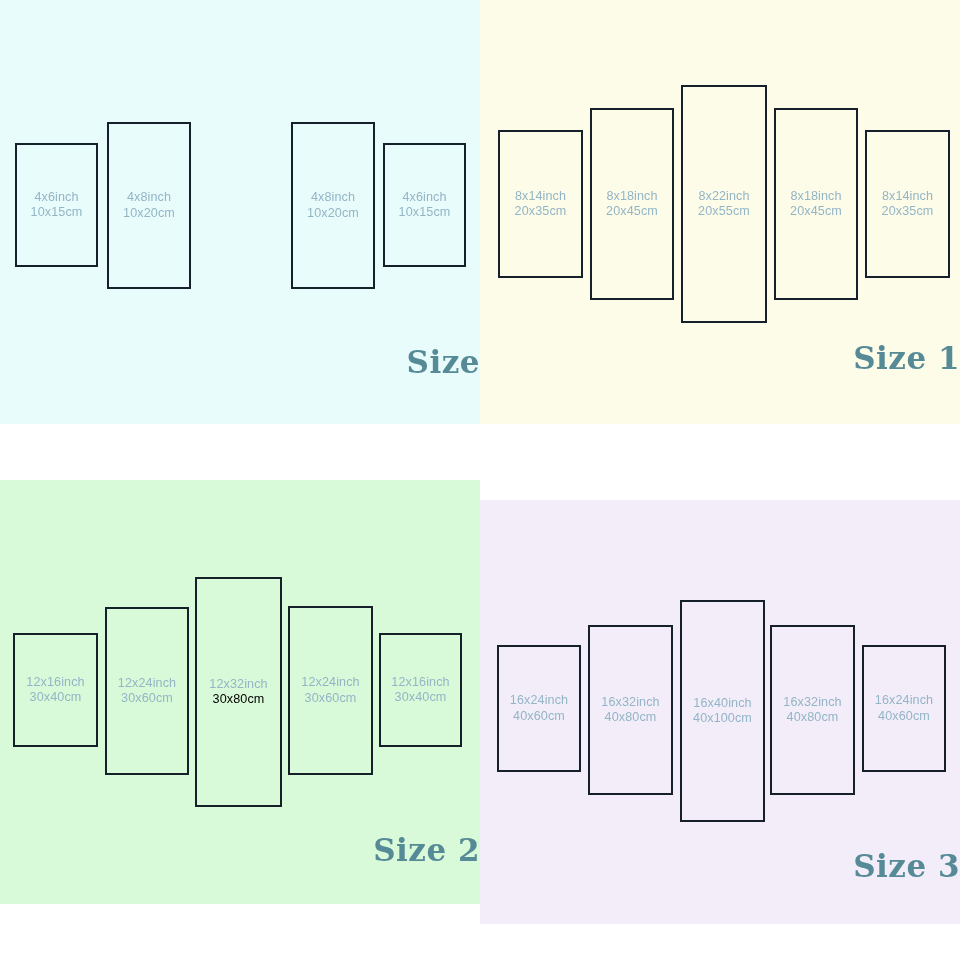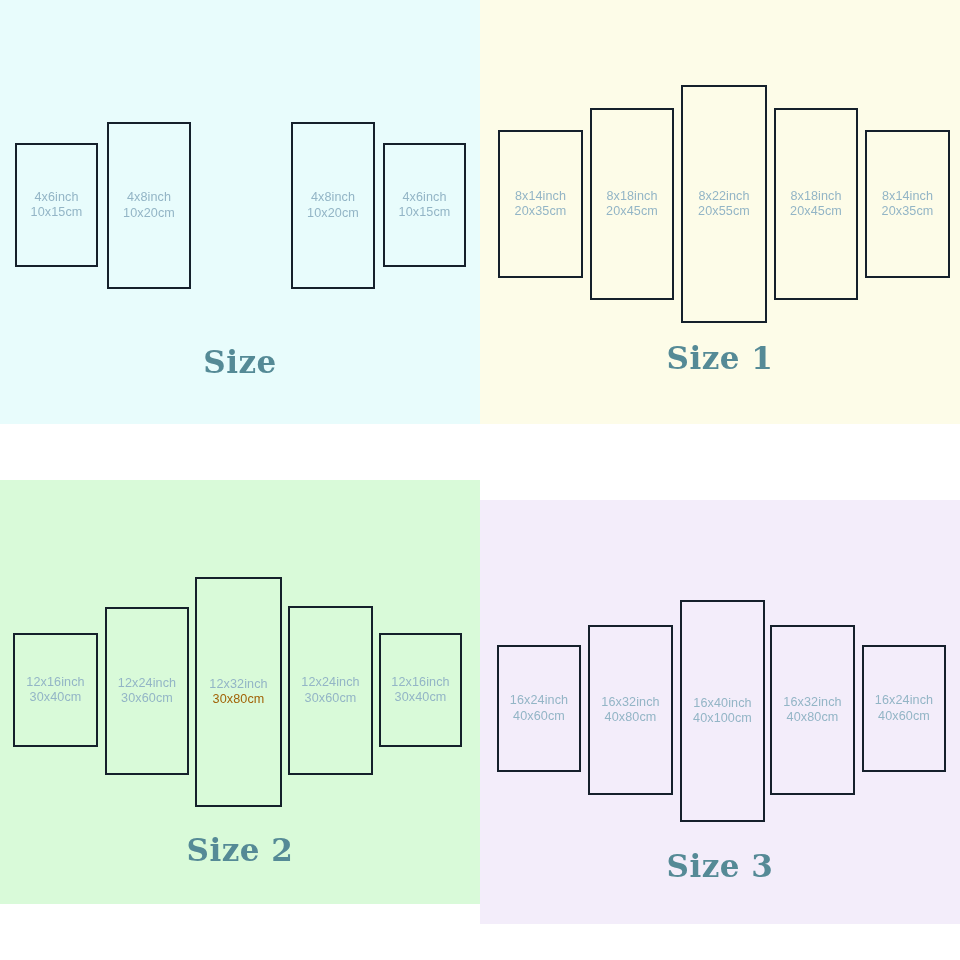--- a/index.html
+++ b/index.html
@@ -44,21 +44,21 @@
     white-space:nowrap;
     text-align:center;
     font-family:"Liberation Sans", sans-serif;
   }
   .panel .lbl.inch{ }
   .panel .lbl.cm{ }
   .q-title{
     position:absolute;
     left:0;
     width:480px;
-    text-align:center;
+    text-align:right;
     color:#558a96;
     font-family:"DejaVu Serif", serif;
     font-weight:bold;
     font-size:31px;
     letter-spacing:0.5px;
   }
 </style>
 </head>
 <body>
 
@@ -114,21 +114,21 @@
         <div class="panel" style="left: 13px; top: 153px; width: 85px; height: 114px; border-color: rgb(21, 32, 43);">
           <div class="lbl inch" style="color: rgb(147, 181, 198);">12x16inch</div>
           <div class="lbl cm" style="color: rgb(147, 181, 198);">30x40cm</div>
         </div>
         <div class="panel" style="left: 105px; top: 127px; width: 84px; height: 168px; border-color: rgb(21, 32, 43);">
           <div class="lbl inch" style="color: rgb(147, 181, 198);">12x24inch</div>
           <div class="lbl cm" style="color: rgb(147, 181, 198);">30x60cm</div>
         </div>
         <div class="panel" style="left: 195px; top: 97px; width: 87px; height: 230px; border-color: rgb(21, 32, 43);">
           <div class="lbl inch" style="color: rgb(147, 181, 198);">12x32inch</div>
-          <div class="lbl cm" style="color: #a16207;">30x80cm</div>
+          <div class="lbl cm" style="color: #000000;">30x80cm</div>
         </div>
         <div class="panel" style="left: 288px; top: 126px; width: 85px; height: 169px; border-color: rgb(21, 32, 43);">
           <div class="lbl inch" style="color: rgb(147, 181, 198);">12x24inch</div>
           <div class="lbl cm" style="color: rgb(147, 181, 198);">30x60cm</div>
         </div>
         <div class="panel" style="left: 379px; top: 153px; width: 83px; height: 114px; border-color: rgb(21, 32, 43);">
           <div class="lbl inch" style="color: rgb(147, 181, 198);">12x16inch</div>
           <div class="lbl cm" style="color: rgb(147, 181, 198);">30x40cm</div>
         </div>
       </div>

